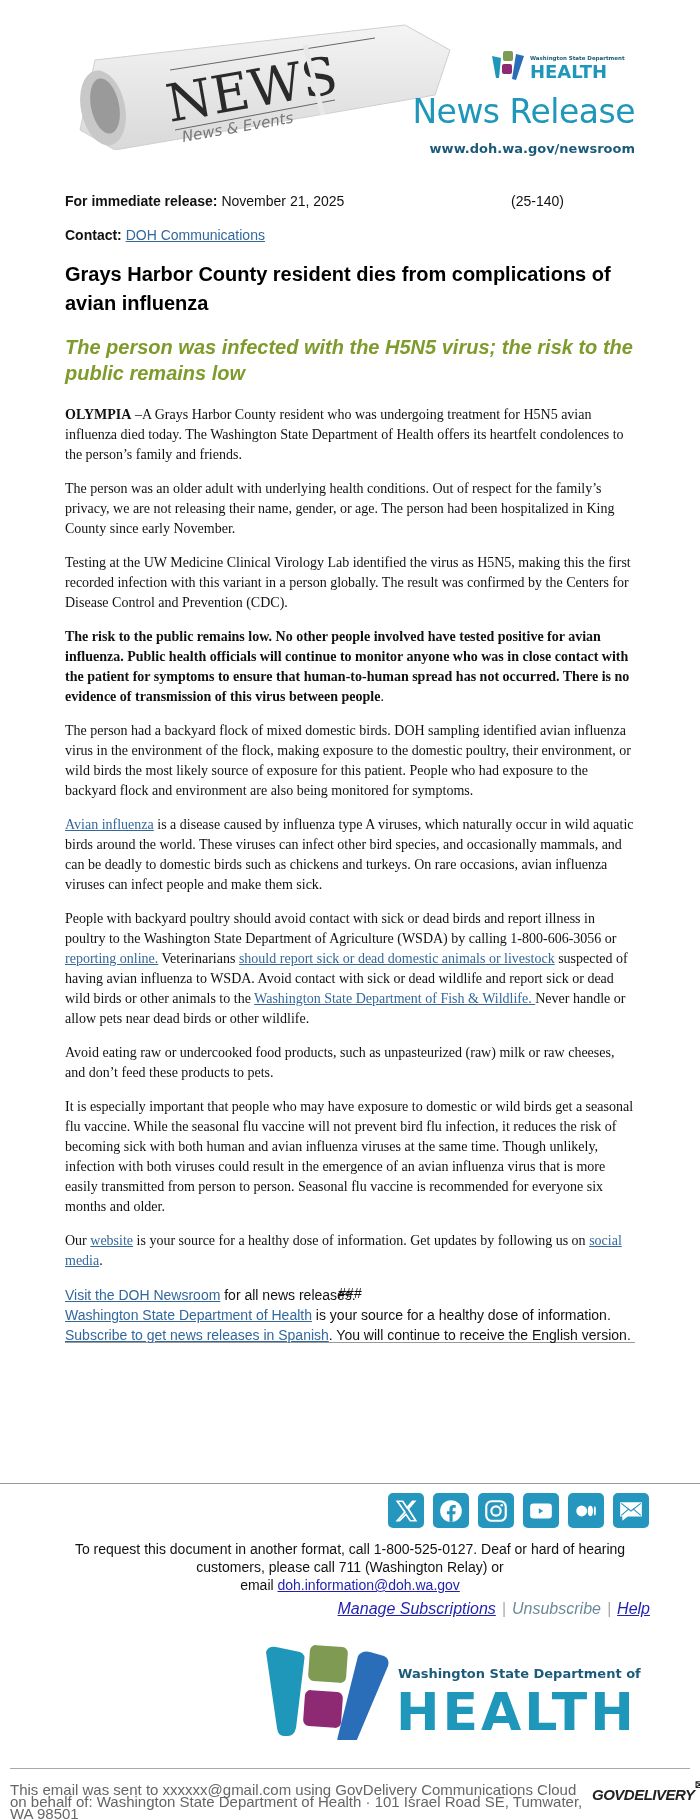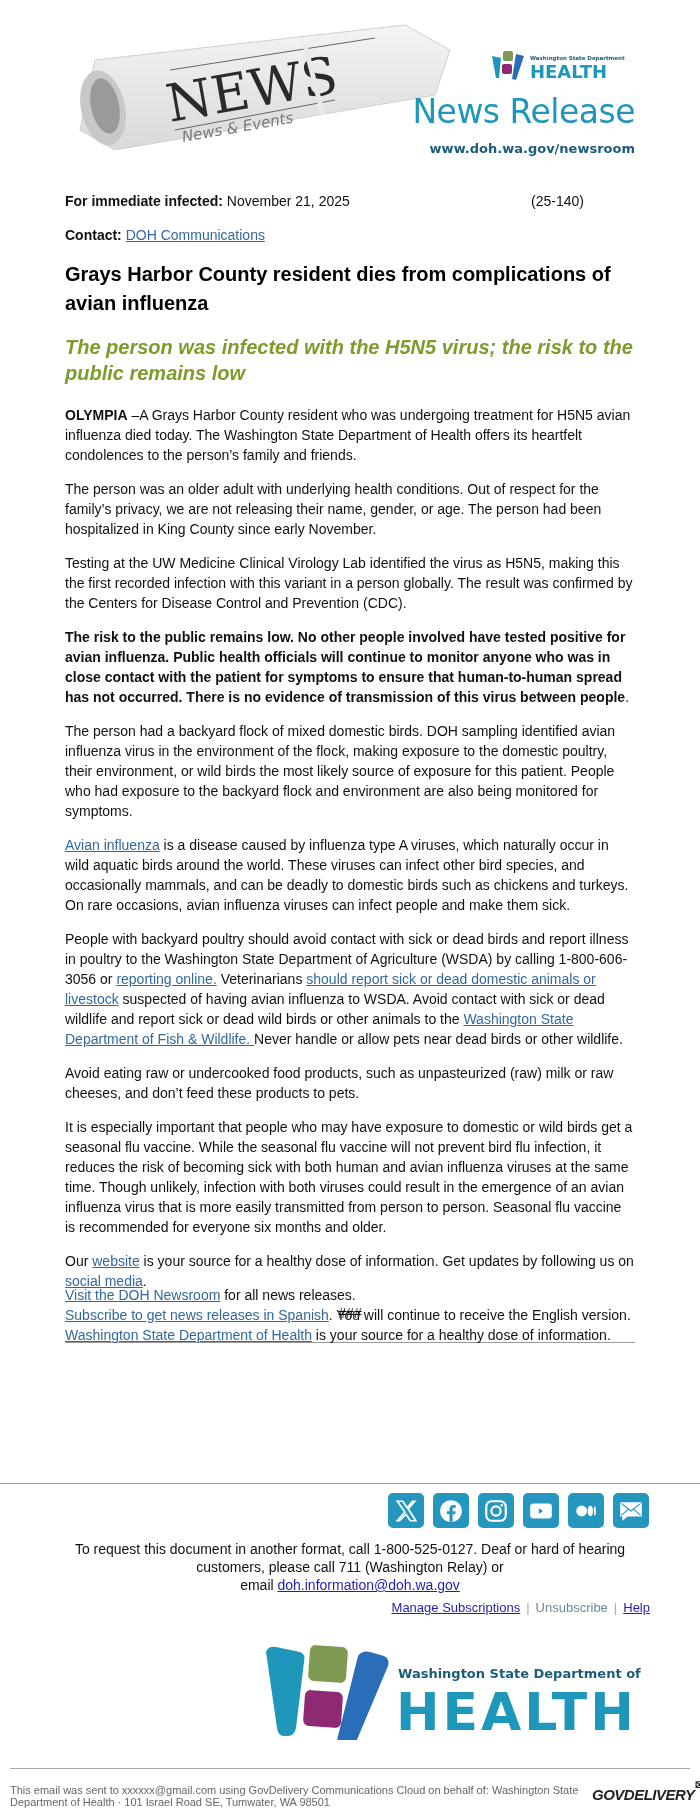--- a/index.html
+++ b/index.html
@@ -10,49 +10,49 @@
   .banner { position: absolute; left: 65px; top: 20px; width: 570px; height: 140px; }
   .paper { position: absolute; left: 10px; top: 0; width: 380px; height: 130px; }
   .paper svg { width: 100%; height: 100%; }
   .doh-mini { position: absolute; left: 425px; top: 28px; width: 135px; height: 34px; }
   .nr-title { position: absolute; right: 0; top: 72px; font-family: "DejaVu Sans", sans-serif; font-size: 33px; color: #1f97ba; letter-spacing: -0.5px; font-weight: 400; margin-left: 19px; }
   .nr-url { position: absolute; right: 0; top: 121px; font-family: "DejaVu Sans", sans-serif; font-size: 13px; font-weight: bold; color: #1b5b7a; }
 
   .content { position: absolute; left: 65px; width: 570px; }
   .meta-line { font-size: 14px; line-height: 18px; }
   .meta-line b { font-weight: bold; }
-  .meta-num { position: absolute; left: 466px; }
+  .meta-num { position: absolute; left: 446px; }
   a, .lnk { color: #33689c; text-decoration: underline; }
 
   h1.headline { font-size: 20px; font-weight: bold; line-height: 29px; color: #000; }
   h2.subhead { font-size: 20px; font-style: italic; font-weight: bold; color: #7e9b2c; line-height: 26px; }
-  p.body { font-size: 14px; line-height: 20px; color: #111; margin-bottom: 14px; }
+  p.body { font-size: 14px; line-height: 20px; color: #111; margin-bottom: 14px; font-family: Liberation Serif, serif; }
   p.body.bold { font-weight: bold; }
   .hash { text-align: center; font-size: 14px; }
 
   .inner-hr { position: absolute; left: 65px; width: 570px; top: 1342px; border-top: 1px solid #999; }
   .footlinks { font-size: 14px; line-height: 20px; }
 
   .full-hr { position: absolute; left: 0; width: 700px; top: 1483px; border-top: 1px solid #999; }
 
   .social { position: absolute; top: 1493px; left: 388px; display: flex; gap: 9px; }
   .social .ic { width: 36px; height: 35px; background: #2596be; border-radius: 5px; display: flex; align-items: center; justify-content: center; }
   .social svg { width: 26px; height: 26px; }
 
   .access { position: absolute; right: 50px; top: 1540px; width: 600px; text-align: center; font-size: 14px; line-height: 18px; color: #111; }
   .access a { color: #1f1fb0; }
-  .mgmt { position: absolute; right: 50px; top: 1600px; font-size: 13px; color: #999; }
+  .mgmt { position: absolute; right: 50px; top: 1600px; font-size: 16px; color: #999; font-style: italic; }
   .mgmt a { color: #1f1fb0; }
   .mgmt .unsub { color: #6b8a99; }
   .mgmt .sep { margin: 0 6px; color: #aaa; }
 
   .doh-logo { position: absolute; left: 258px; top: 1640px; width: 390px; height: 100px; }
 
   .bottom-hr { position: absolute; left: 10px; width: 680px; top: 1768px; border-top: 1px solid #aaa; }
-  .sent { position: absolute; left: 10px; top: 1784px; width: 580px; font-size: 11px; line-height: 12px; color: #666; }
+  .sent { position: absolute; left: 10px; top: 1784px; width: 580px; font-size: 15px; line-height: 12px; color: #666; }
   .govd { position: absolute; left: 592px; top: 1786px; font-size: 15px; font-weight: bold; font-style: italic; color: #222; letter-spacing: -0.5px; }
   .govd .env { position: absolute; right: -10px; top: -8px; font-size: 12px; font-style: normal; }
 </style>
 </head>
 <body>
 
 <div class="banner">
   <div class="paper">
     <svg viewBox="0 0 380 130">
       <defs>
@@ -79,21 +79,21 @@
       <path d="M26 6 L34 8 L26 32 L22 31 Z" fill="#2a6db8"></path>
       <text x="40" y="12" font-family="DejaVu Sans, sans-serif" font-size="5.5" font-weight="bold" fill="#1b5b7a">Washington State Department of</text>
       <text x="40" y="30" font-family="DejaVu Sans, sans-serif" font-size="18" font-weight="bold" fill="#1f97ba">HEALTH</text>
     </svg>
   </div>
   <div class="nr-title">News Release</div>
   <div class="nr-url">www.doh.wa.gov/newsroom</div>
 </div>
 
 <div class="content meta-line" style="top:192px;">
-  <b>For immediate infected:</b>
+  <b>For immediate release:</b>
   <span>November 21, 2025</span>
   <span class="meta-num">(25-140)</span>
 </div>
 <div class="content meta-line" style="top:226px;">
   <b>Contact:</b>
   <a>DOH Communications</a>
 </div>
 
 <h1 class="content headline" style="top:260px;">Grays Harbor County resident dies from complications of avian influenza</h1>
 <h2 class="content subhead" style="top:334px;">The person was infected with the H5N5 virus; the risk to the public remains low</h2>
@@ -119,22 +119,22 @@
   <p class="body">
     <span>Our </span><a>website</a><span> is your source for a healthy dose of information. Get updates by following us on </span><a>social media</a><span>.</span>
   </p>
   <div class="hash">###</div>
 </div>
 
 <div class="inner-hr"></div>
 
 <div class="content footlinks" style="top:1285px;">
   <div><a>Visit the DOH Newsroom</a><span> for all news releases.</span></div>
+  <div><a>Washington State Department of Health</a><span> is your source for a healthy dose of information.</span></div>
   <div><a>Subscribe to get news releases in Spanish</a><span>. You will continue to receive the English version.</span></div>
-  <div><a>Washington State Department of Health</a><span> is your source for a healthy dose of information.</span></div>
 </div>
 
 <div class="full-hr"></div>
 
 <div class="social">
   <div class="ic">
     <svg viewBox="0 0 24 24">
         <path d="M4 3h5l4 6 5-6h2l-6 7 7 11h-5l-4-6-6 6H4l7-8z" fill="none" stroke="#fff" stroke-width="1.6"></path>
       </svg>
   </div>

